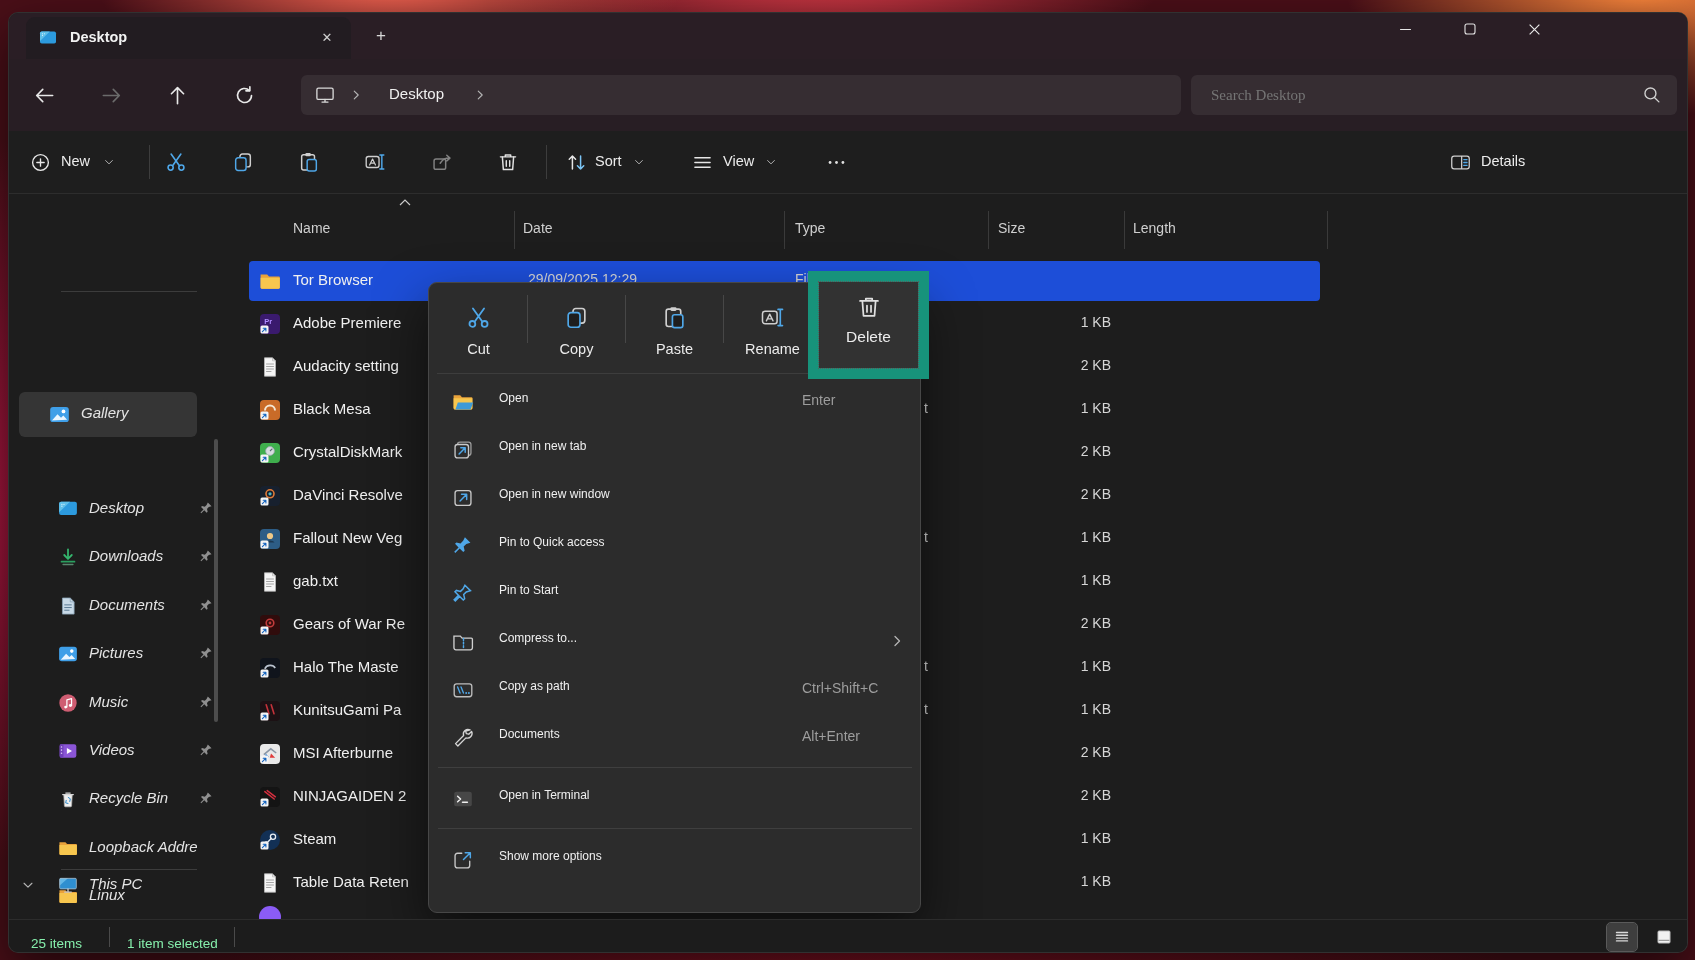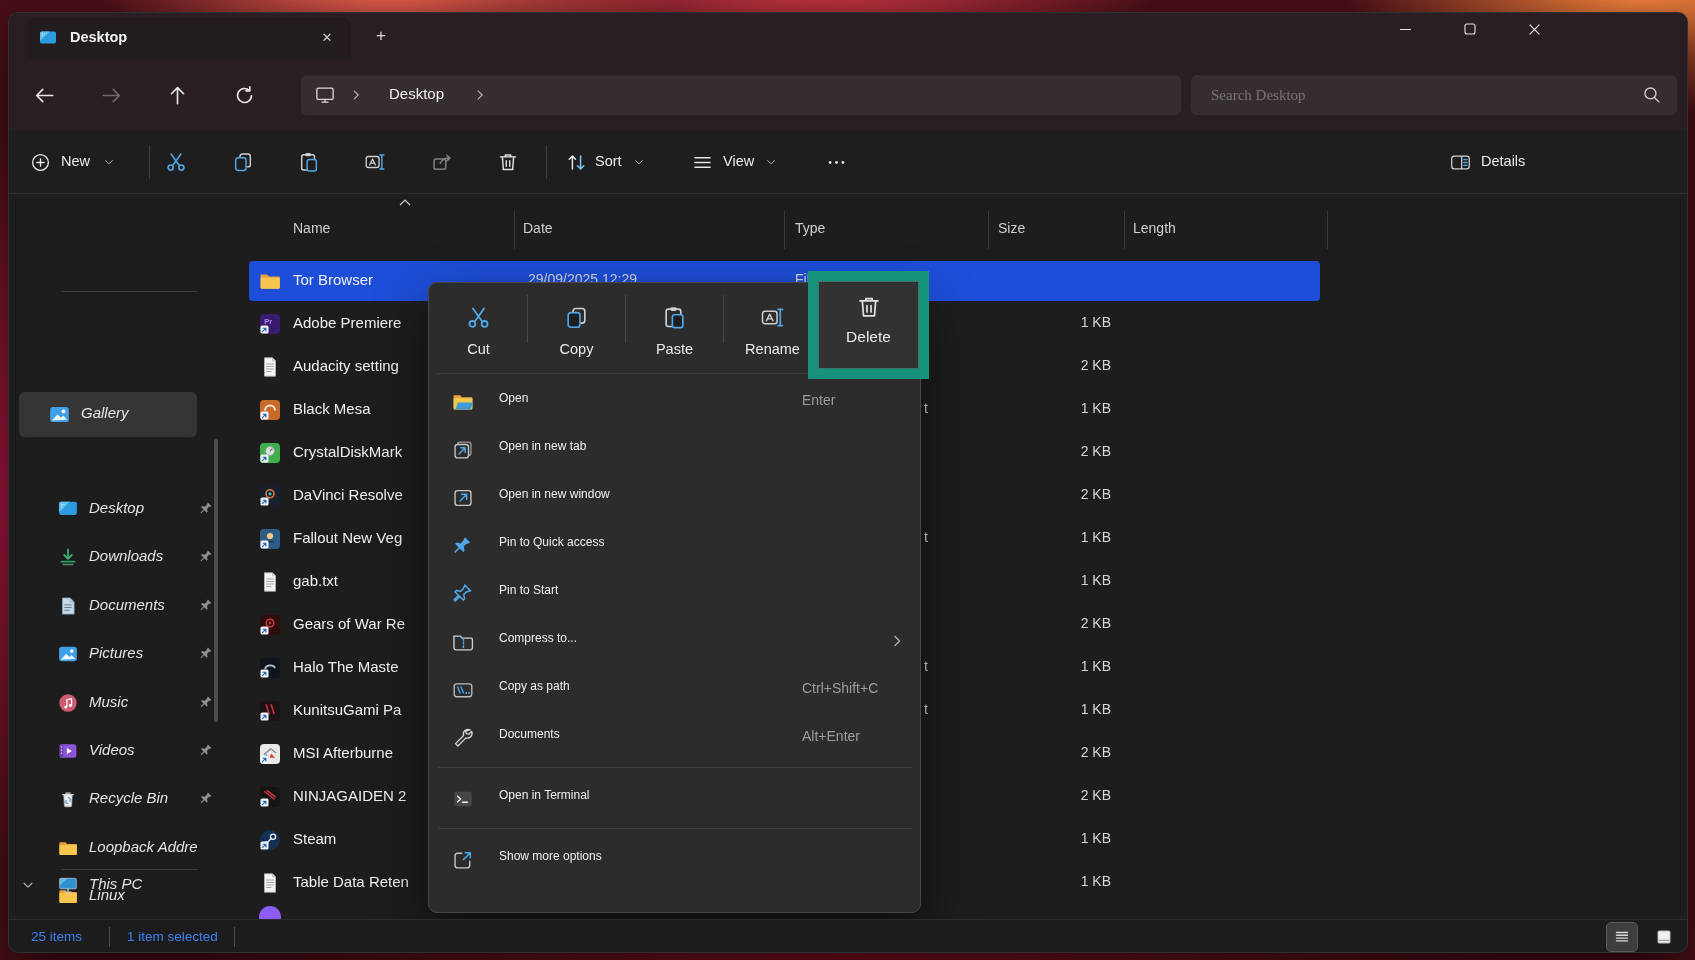--- a/index.html
+++ b/index.html
@@ -87,21 +87,21 @@
   .mitem .mshort { position:absolute; left:368px; top:14px; font-size:14px; color:#9d9d9d; }
   .mitem .msub { position:absolute; left:455px; top:15px; width:16px; height:16px; }
   .mdiv { position:absolute; left:9px; width:474px; height:1px; background:#3f3f3f; }
   
   #delete-highlight { left:799px; top:258px; width:121px; height:108px; border:11px solid var(--highlight-teal,#17937b); background:#323232; }
   #delete-highlight .inner { position:absolute; left:0; top:0; width:99px; height:86px; outline:1px dotted #5a5a5a; }
   #delete-highlight .ic { position:absolute; left:37px; top:12px; width:26px; height:26px; }
   #delete-highlight .clabel { position:absolute; left:0; top:46px; width:100%; text-align:center; font-size:15.5px; color:#ececec; }
   
   #statusbar { left:0; top:906px; width:100%; height:35px; background:#1c1c1c; border-top:1px solid #2c2c2c; }
-  .stext { top:9px; font-size:13.5px; color:#3b82f6; }
+  .stext { top:16px; font-size:13.5px; color:#86efac; }
   .sdiv { top:7px; width:1px; height:20px; background:#4a4a4a; }
   .sviewbtn { top:3px; width:30px; height:28px; border-radius:4px; display:flex; align-items:center; justify-content:center; }
   .sviewbtn svg { width:18px; height:18px; }
   .sviewbtn.active { background:#3e3e3e; outline:1px solid #5a5a5a; }
 </style>
 </head>
 <body>
 
 <div id="window">
 

